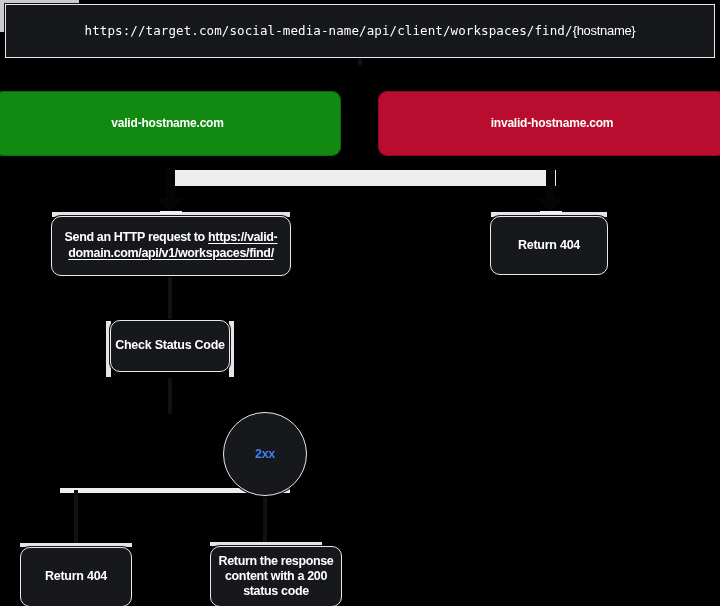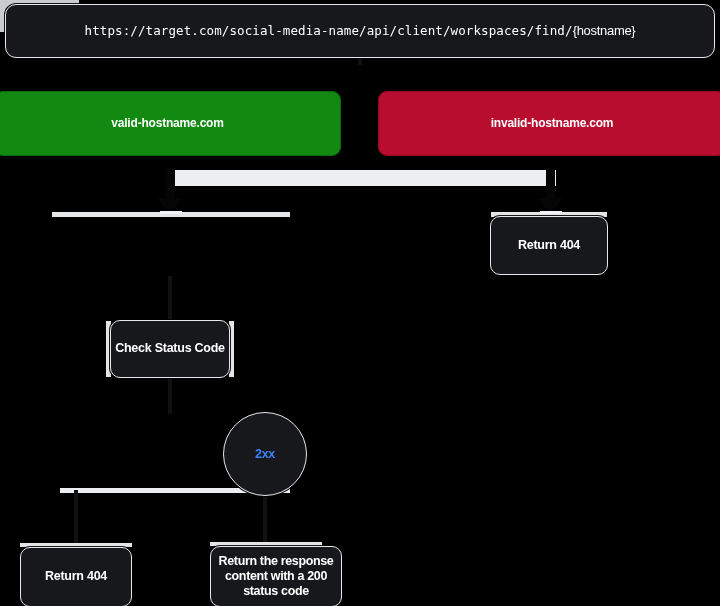--- a/index.html
+++ b/index.html
@@ -43,21 +43,21 @@
     border-radius: 10px;
     box-shadow: 0 0 0 1px rgba(0,0,0,0.9);
   }
 
   
   #url-node {
     left: 5px;
     top: 4px;
     width: 710px;
     height: 54px;
-    border-radius: 11px;
+    border-radius: 0;
     font-family: "DejaVu Sans Mono", "Liberation Mono", monospace;
     font-size: 12.5px;
     letter-spacing: 0.1px;
     padding: 0 14px;
   }
   #url-node .hostvar {
     font-family: "Liberation Sans", sans-serif;
     font-size: 13px;
     letter-spacing: -0.3px;
   }
@@ -112,21 +112,21 @@
     height: 59px;
     font-size: 12.5px;
     font-weight: 600;
     letter-spacing: -0.25px;
   }
 
   #status-node {
     left: 110px;
     top: 320px;
     width: 120px;
-    height: 58px;
+    height: 52px;
     font-size: 12.5px;
     font-weight: 600;
     letter-spacing: -0.25px;
   }
 
   
   .circle {
     position: absolute;
     box-sizing: border-box;
     border-radius: 50%;
@@ -280,20 +280,23 @@
   </div>
 
   <div class="node" id="valid-node">
     <span>valid-hostname.com</span>
   </div>
 
   <div class="node" id="invalid-node">
     <span>invalid-hostname.com</span>
   </div>
 
+  <div class="node node-dark" id="http-node">
+    <span><span>Send an HTTP request to </span><span class="link">https://valid-domain.com/api/v1/workspaces/find/</span></span>
+  </div>
 
   <div class="node node-dark" id="return404-top-node">
     <span>Return 404</span>
   </div>
 
   <div class="node node-dark" id="status-node">
     <span>Check Status Code</span>
   </div>
 
 

